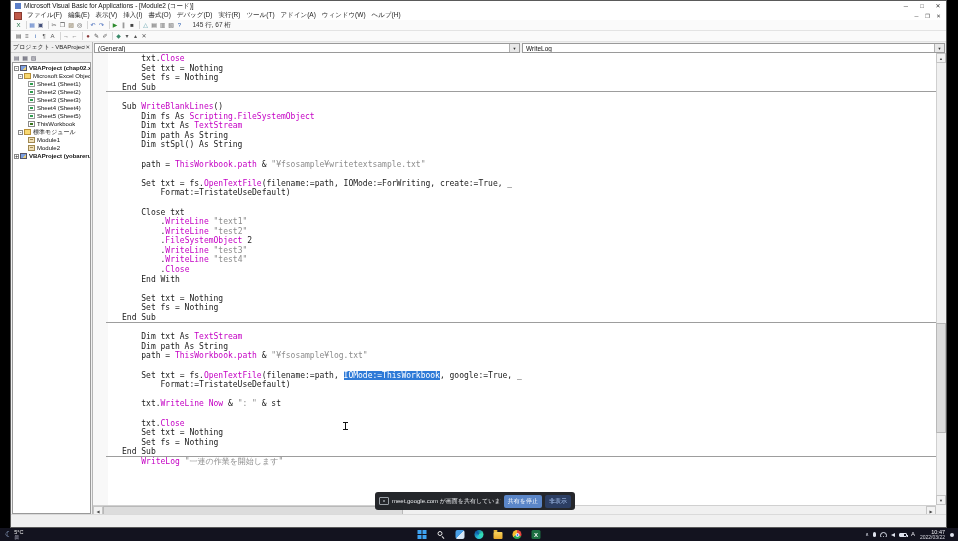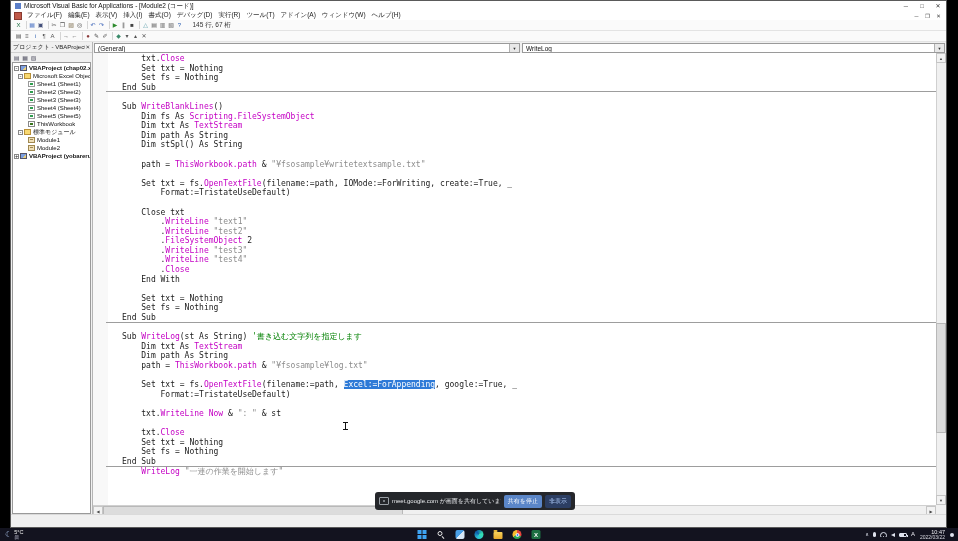--- a/index.html
+++ b/index.html
@@ -353,26 +353,25 @@
               <div class="code-line"><span class="tok-p">        .</span><span class="tok-m">FileSystemObject</span><span class="tok-p"> 2</span></div>
               <div class="code-line"><span class="tok-p">        .</span><span class="tok-m">WriteLine</span><span class="tok-p"> </span><span class="tok-s">"test3"</span></div>
               <div class="code-line"><span class="tok-p">        .</span><span class="tok-m">WriteLine</span><span class="tok-p"> </span><span class="tok-s">"test4"</span></div>
               <div class="code-line"><span class="tok-p">        .</span><span class="tok-m">Close</span></div>
               <div class="code-line"><span class="tok-p">    End With</span></div>
               <div class="code-line"> </div>
               <div class="code-line"><span class="tok-p">    Set txt = Nothing</span></div>
               <div class="code-line"><span class="tok-p">    Set fs = Nothing</span></div>
               <div class="code-line sep"><span class="tok-p">End Sub</span></div>
               <div class="code-line"> </div>
-              <div class="code-line"><span class="tok-p">Sub </span><span class="tok-m">WriteLog</span><span class="tok-p">(st As String) </span><span class="tok-g">'書き込む文字列を指定します</span></div>
               <div class="code-line"><span class="tok-p">    Dim txt As </span><span class="tok-m">TextStream</span></div>
               <div class="code-line"><span class="tok-p">    Dim path As String</span></div>
               <div class="code-line"><span class="tok-p">    path = </span><span class="tok-m">ThisWorkbook.path</span><span class="tok-p"> &amp; </span><span class="tok-s">"¥fsosample¥log.txt"</span></div>
               <div class="code-line"> </div>
-              <div class="code-line"><span class="tok-p">    Set txt = fs.</span><span class="tok-m">OpenTextFile</span><span class="tok-p">(filename:=path, </span><span class="tok-sel">Excel:=ForAppending</span><span class="tok-p">, google:=True, _</span></div>
+              <div class="code-line"><span class="tok-p">    Set txt = fs.</span><span class="tok-m">OpenTextFile</span><span class="tok-p">(filename:=path, </span><span class="tok-sel">IOMode:=ThisWorkbook</span><span class="tok-p">, google:=True, _</span></div>
               <div class="code-line"><span class="tok-p">        Format:=TristateUseDefault)</span></div>
               <div class="code-line"> </div>
               <div class="code-line"><span class="tok-p">    txt.</span><span class="tok-m">WriteLine</span><span class="tok-p"> </span><span class="tok-m">Now</span><span class="tok-p"> &amp; </span><span class="tok-s">": "</span><span class="tok-p"> &amp; st</span></div>
               <div class="code-line"> </div>
               <div class="code-line"><span class="tok-p">    txt.</span><span class="tok-m">Close</span></div>
               <div class="code-line"><span class="tok-p">    Set txt = Nothing</span></div>
               <div class="code-line"><span class="tok-p">    Set fs = Nothing</span></div>
               <div class="code-line sep"><span class="tok-p">End Sub</span></div>
               <div class="code-line"><span class="tok-p">    </span><span class="tok-m">WriteLog</span><span class="tok-p"> </span><span class="tok-s">"一連の作業を開始します"</span></div>
             </div>

